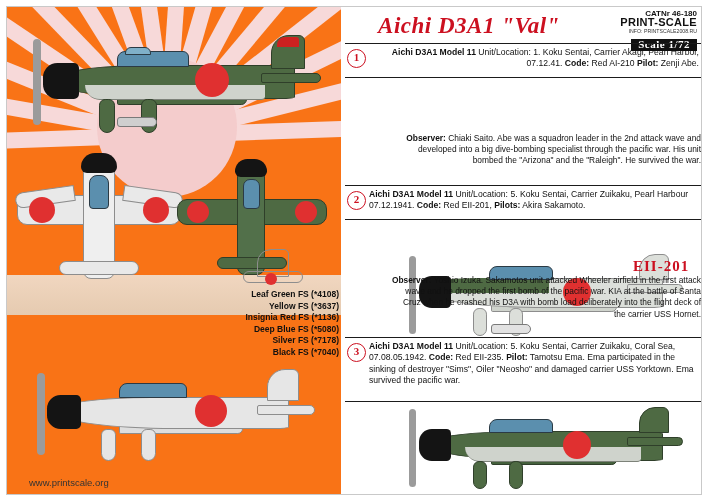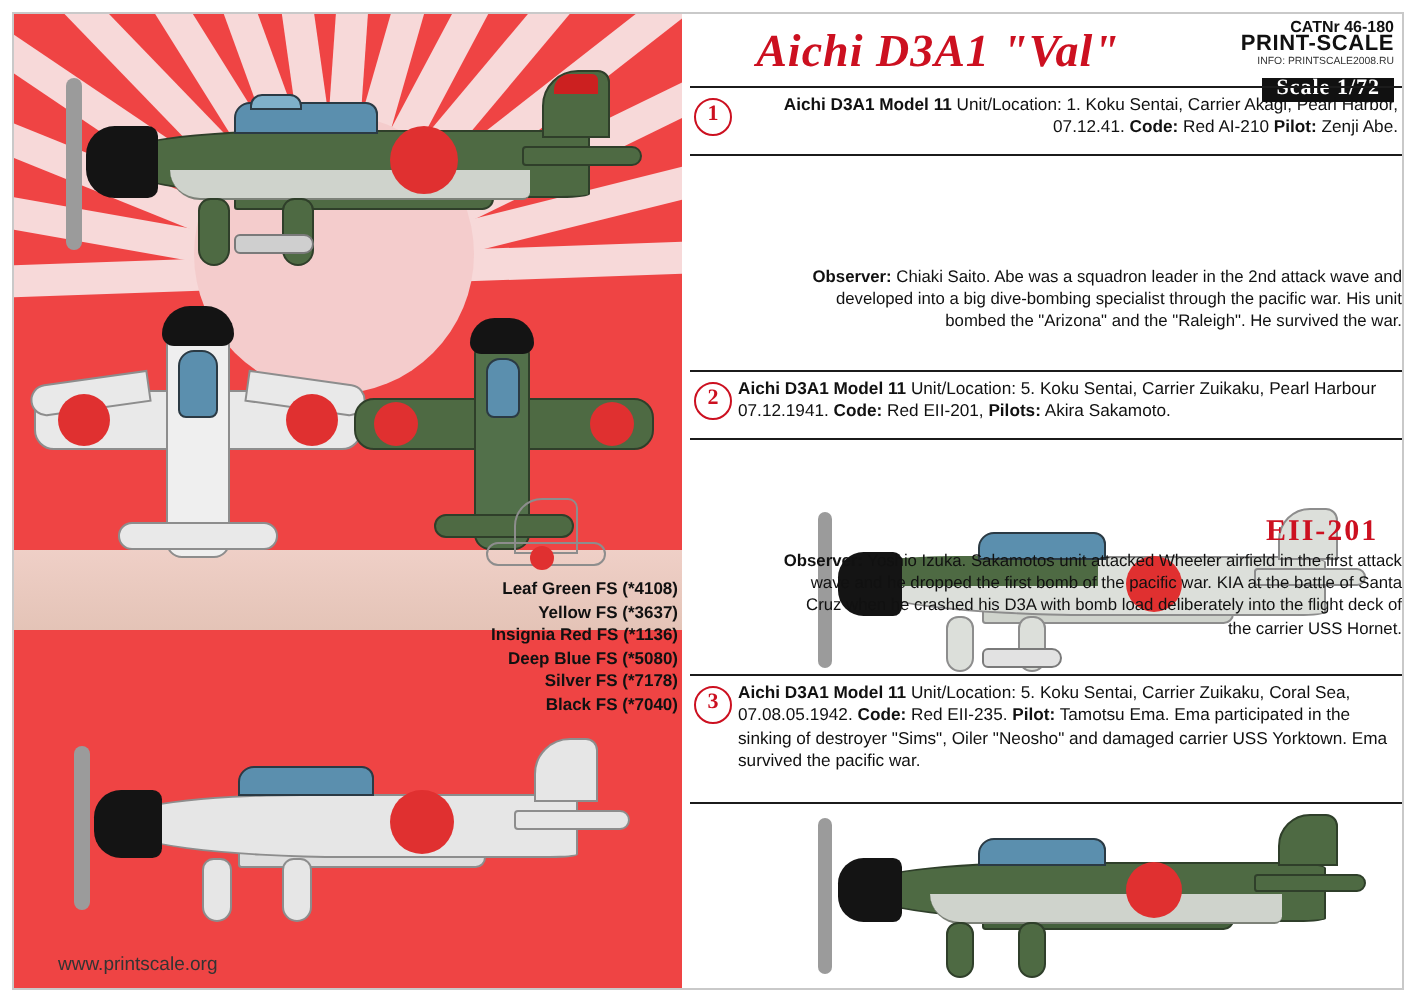--- a/index.html
+++ b/index.html
@@ -27,21 +27,21 @@
     border: 1px solid #c9c9c9;
     box-sizing: border-box;
   }
 
   
   .left-panel {
     position: absolute;
     left: 7px; top: 7px;
     width: 334px; height: 487px;
     overflow: hidden;
-    background: #ef4444;
+    background: #f97316;
   }
   .sun-bg {
     position: absolute;
     left: -30px; top: -40px;
     width: 400px; height: 330px;
     overflow: hidden;
   }
   .ray {
     position: absolute;
     left: 190px; top: 160px;

